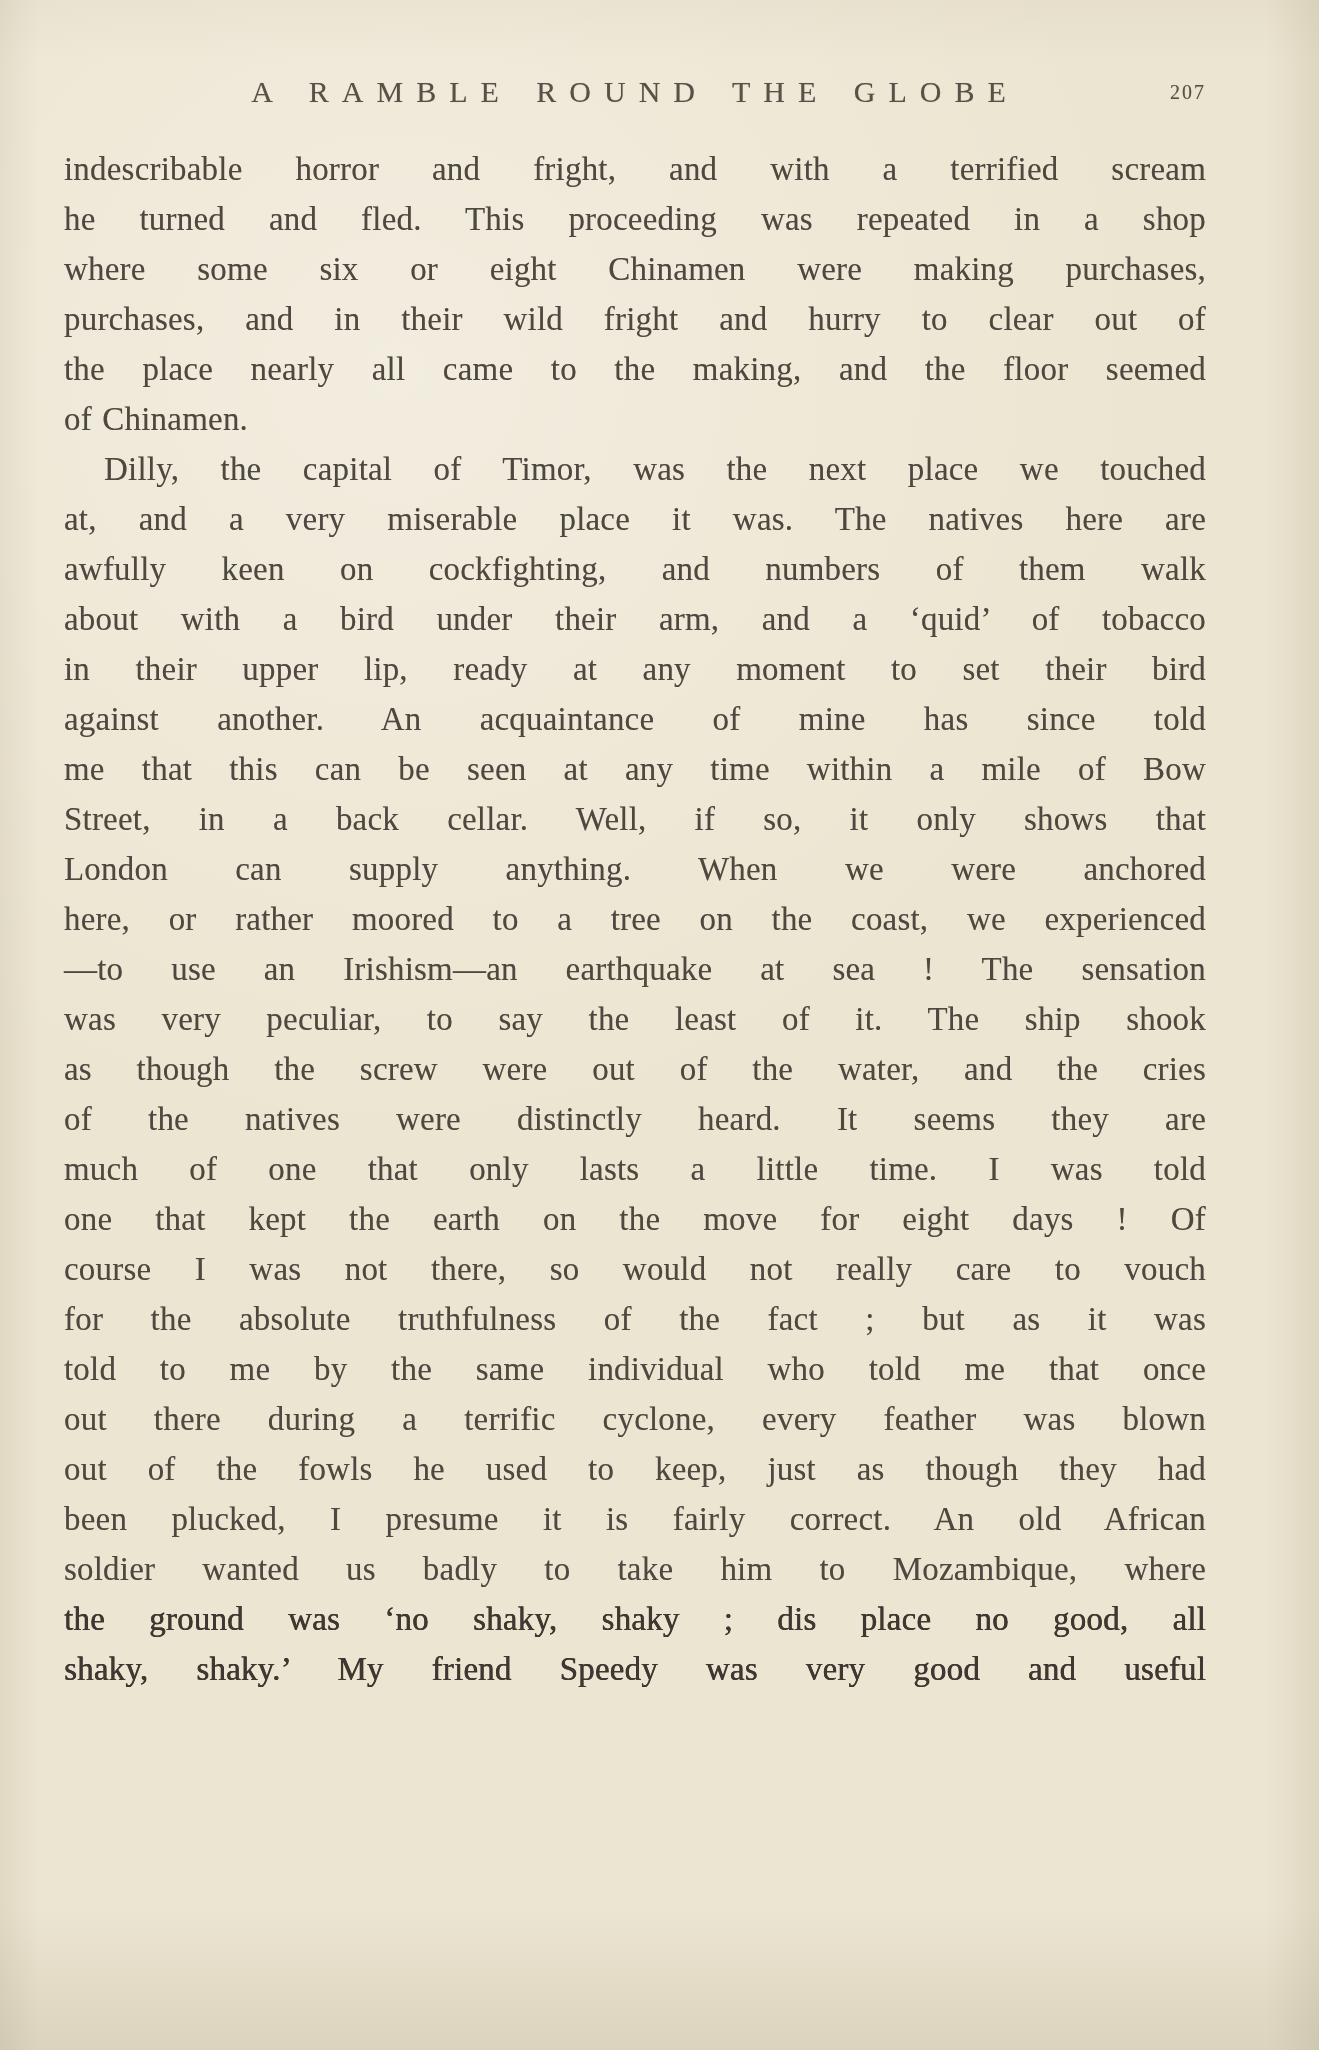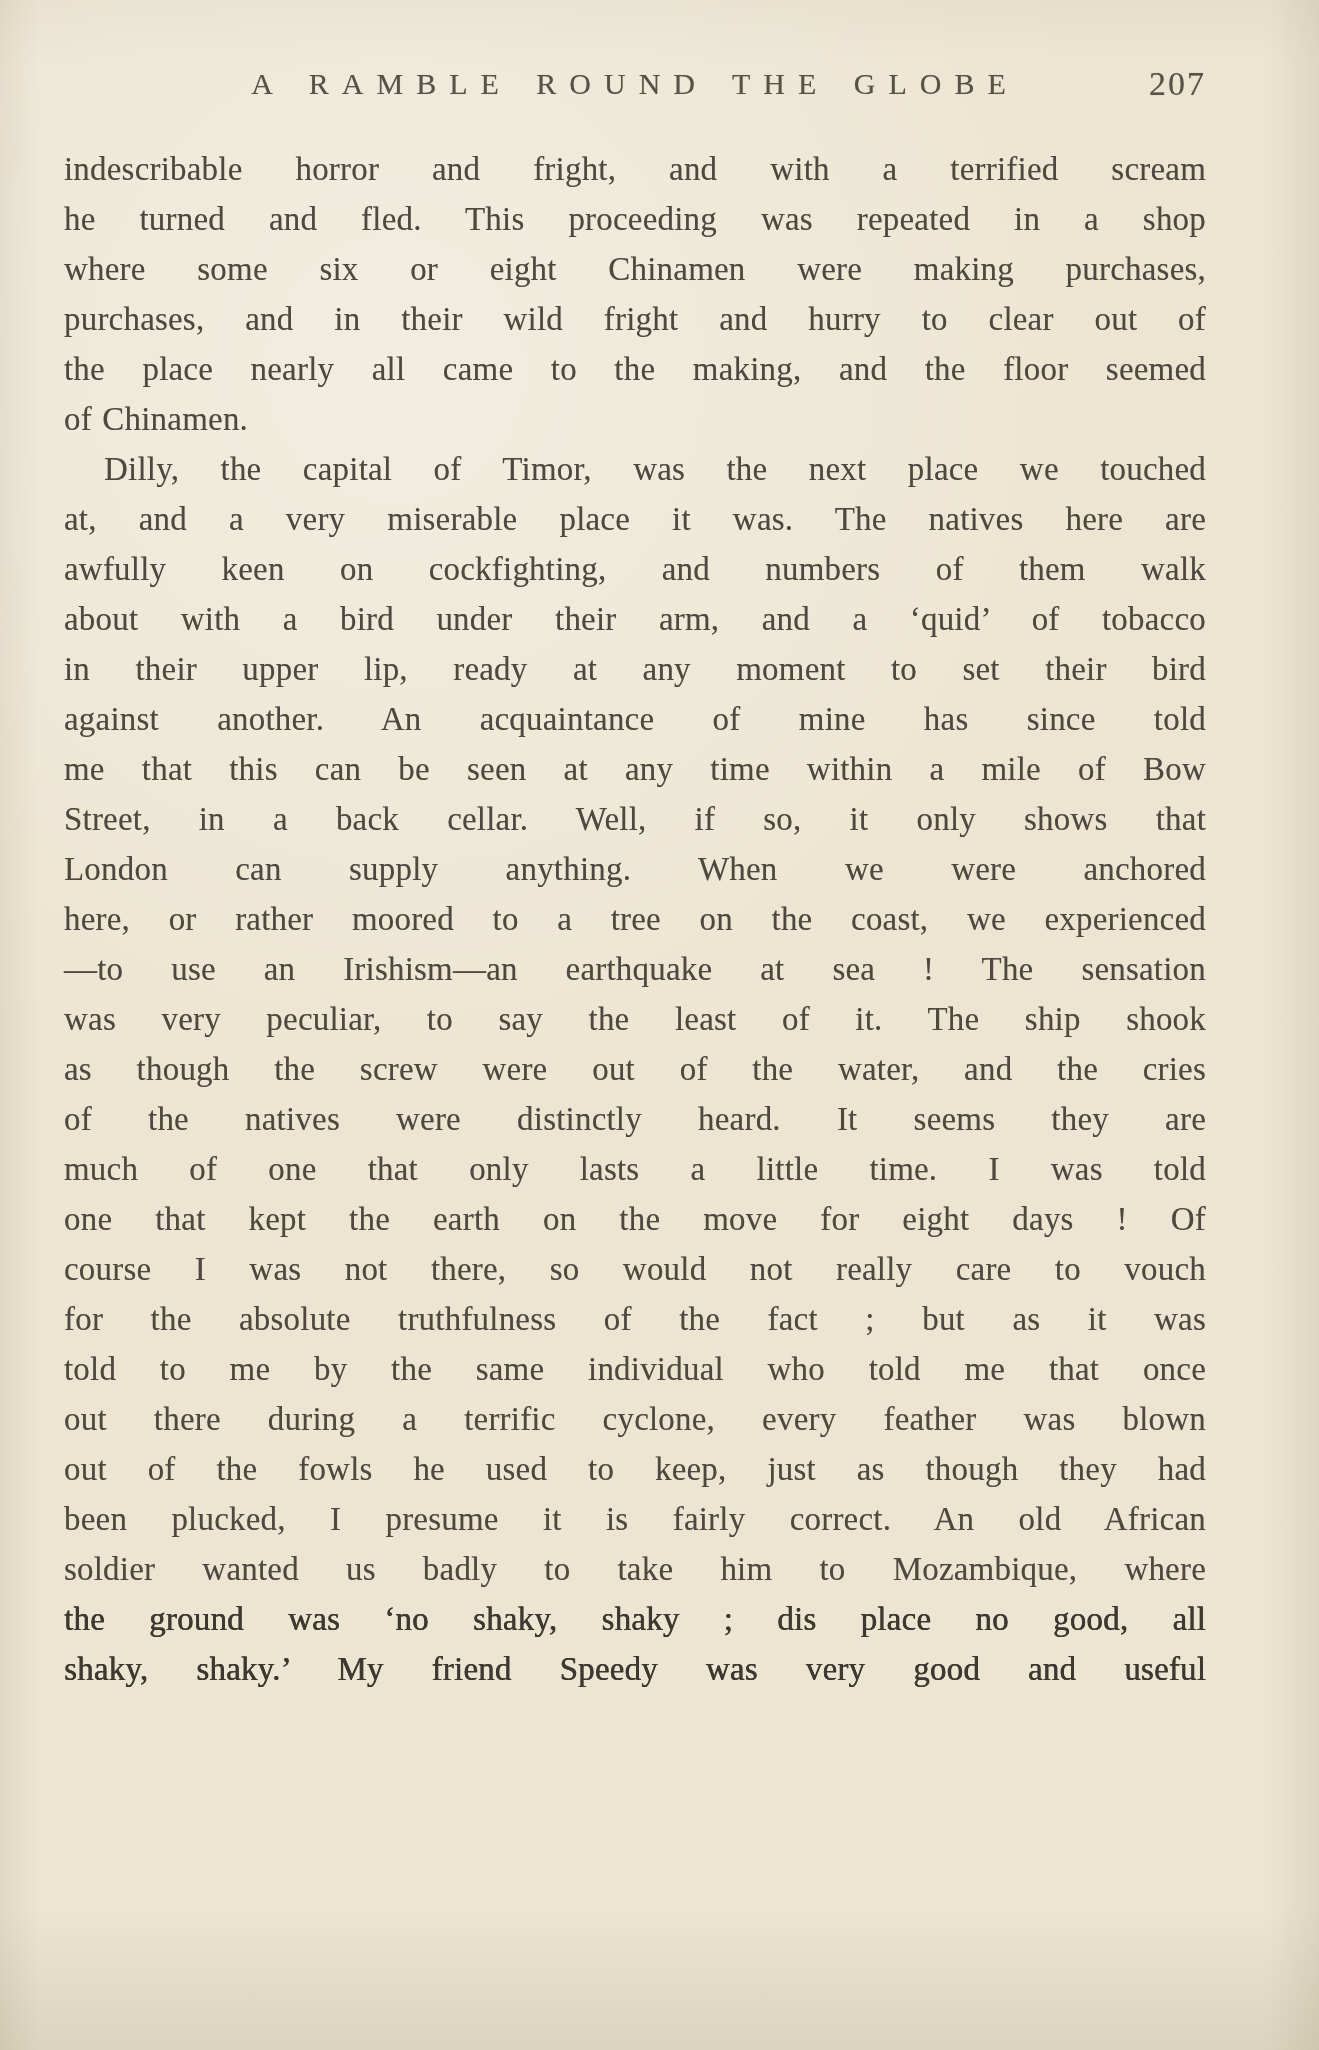--- a/index.html
+++ b/index.html
@@ -15,21 +15,21 @@
     font-family: "Liberation Serif", "DejaVu Serif", serif;
     color: var(--ink, #4e4840);
     background:
       radial-gradient(90% 60% at 30% 18%, rgba(255,255,255,0.30), rgba(255,255,255,0) 65%),
       linear-gradient(to right, rgba(118,104,74,0.10) 0%, rgba(118,104,74,0) 3%, rgba(118,104,74,0) 96%, rgba(118,104,74,0.12) 100%),
       linear-gradient(to bottom, rgba(118,104,74,0.05) 0%, rgba(118,104,74,0) 3%, rgba(118,104,74,0) 93%, rgba(118,104,74,0.14) 100%),
       var(--paper, #ece5d1);
   }
   .header {
     position: absolute;
-    top: 64px;
+    top: 72px;
     left: 64px;
     width: 1142px;
     height: 40px;
   }
   .running-title {
     position: absolute;
     left: 0;
     width: 100%;
     text-align: center;
     font-size: 30px;
@@ -37,21 +37,21 @@
     letter-spacing: 13px;
     word-spacing: 4px;
     color: var(--header-ink, #575148);
     text-shadow: 0 0 0.7px rgba(87,81,72,0.45);
     white-space: nowrap;
   }
   .page-number {
     position: absolute;
     right: 0;
     top: 0;
-    font-size: 34px;
+    font-size: 20px;
     line-height: 40px;
     letter-spacing: 2px;
     color: var(--header-ink, #575148);
     text-shadow: 0 0 0.7px rgba(87,81,72,0.45);
   }
   .body-text {
     position: absolute;
     top: 144px;
     left: 64px;
     width: 1142px;

